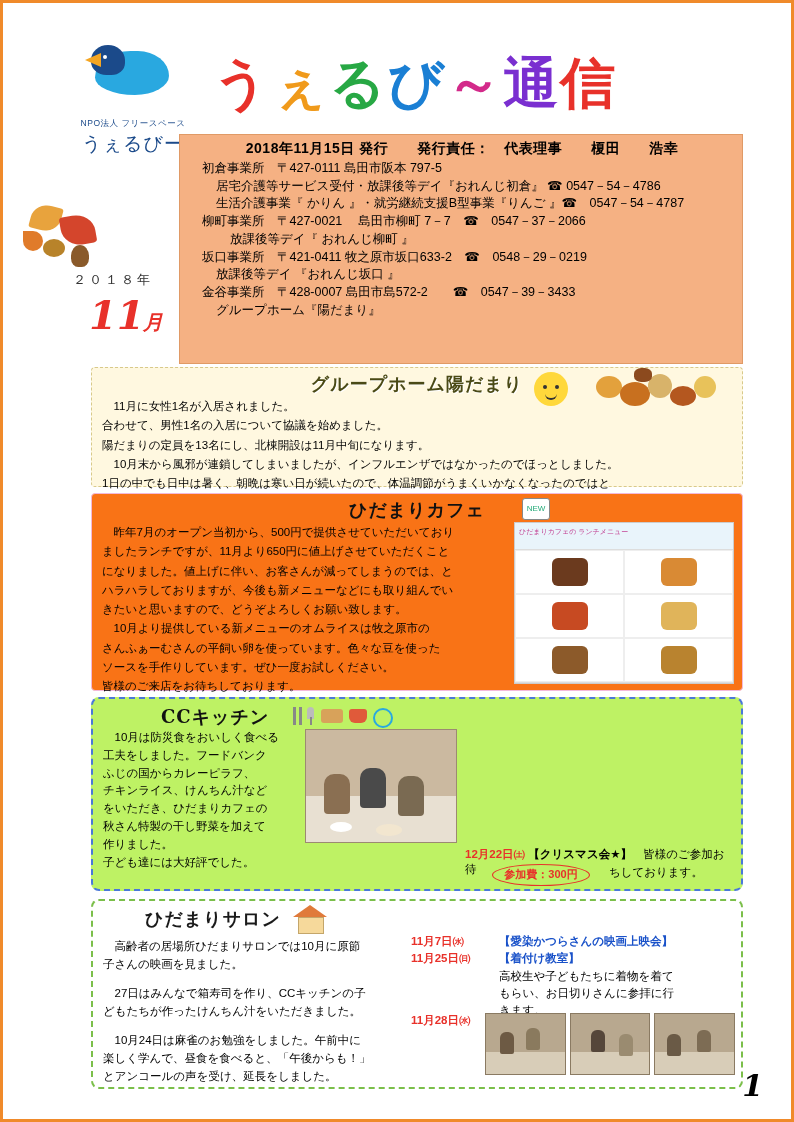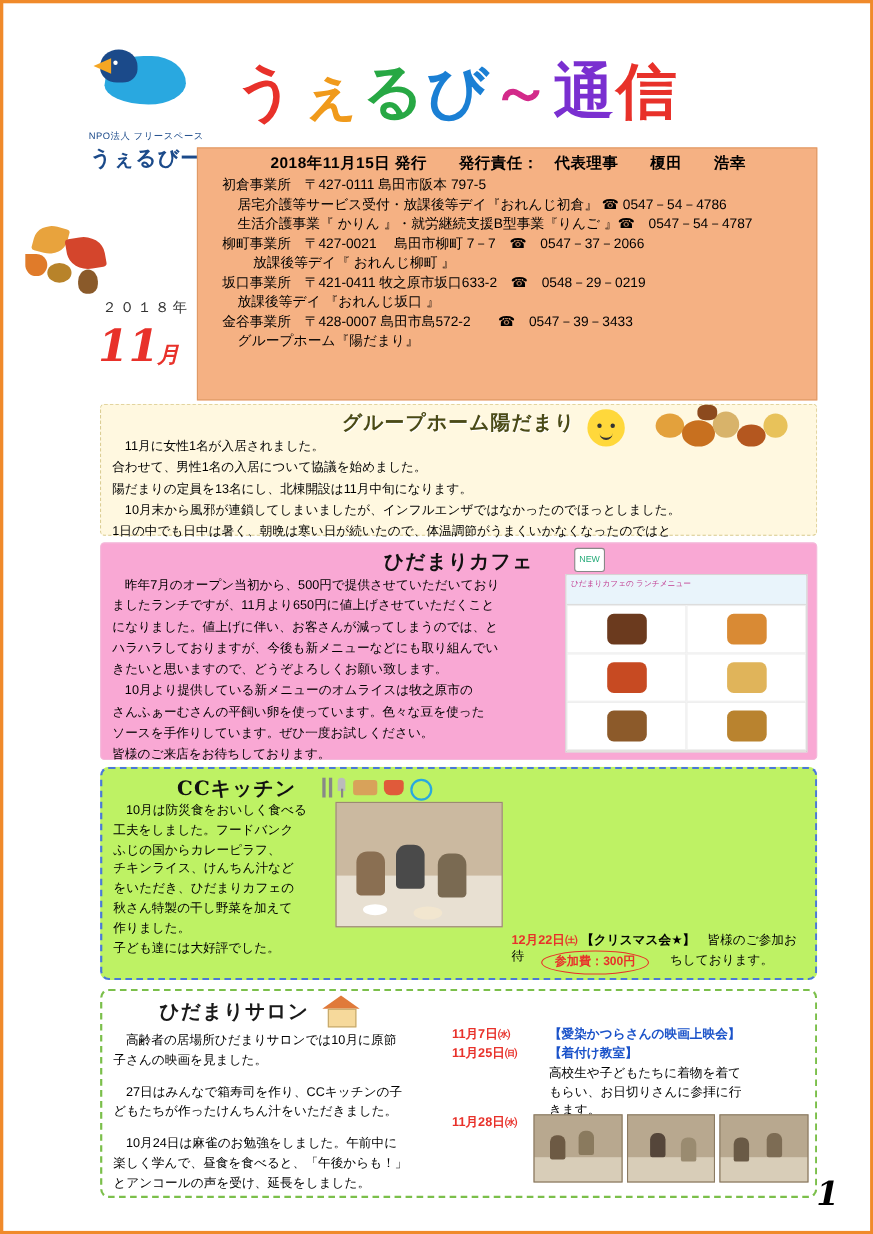--- a/index.html
+++ b/index.html
@@ -39,40 +39,40 @@
     position:absolute;left:4px;top:2px;width:34px;height:30px;
     background:#1b4a8a;border-radius:50% 50% 40% 45%;
   }
   .logo .bird .eye{
     position:absolute;left:16px;top:12px;width:4px;height:4px;background:#fff;border-radius:50%;
   }
   .logo .npo{
     font-size:8.5px;color:#1b4a8a;letter-spacing:.5px;margin-top:19px;
   }
   .logo .name{
-    font-size:19px;color:#1b4a8a;font-weight:bold;letter-spacing:1px;margin-top:1px;
+    font-size:19px;color:#1b4a8a;font-weight:normal;letter-spacing:1px;margin-top:1px;
   }
   .title{
     position:absolute;left:150px;top:4px;width:530px;
     font-size:55px;font-weight:bold;letter-spacing:2px;
     font-family:"DejaVu Serif","Liberation Serif",serif;
     white-space:nowrap;
   }
   .title .c1{color:#e8312a;}
   .title .c2{color:#f09a1b;}
   .title .c3{color:#27a844;}
   .title .c4{color:#1a7fd4;}
   .title .c5{color:#d32a8a;}
   .title .c6{color:#7a2fd0;}
   .title .c7{color:#e8312a;}
   .leaf{position:absolute;}
   .ln{position:absolute;left:10px;top:150px;width:120px;height:90px;}
 
   .yearbox{
-    position:absolute;left:50px;top:268px;width:120px;text-align:right;
+    position:absolute;left:50px;top:268px;width:120px;text-align:center;
     font-size:13px;letter-spacing:3px;color:#333;
   }
   .monthbox{
     position:absolute;left:64px;top:288px;width:118px;height:62px;font-style:italic;
   }
   .mbig{
     position:absolute;left:22px;top:0;font-size:40px;font-weight:bold;color:#e8312a;
     font-family:"DejaVu Serif","Liberation Serif",serif;
   }
   .msmall{
@@ -123,21 +123,21 @@
     border-bottom:2px solid #333;border-radius:0 0 8px 8px;
   }
   .autumn-deco{
     position:absolute;right:6px;top:0px;width:150px;height:56px;
   }
   .ad{position:absolute;border-radius:50%;}
 
   
   .sec-cafe{
     position:absolute;left:88px;top:490px;width:652px;height:198px;
-    background:#f9a8d4;border:1px solid #f3b9da;border-radius:4px;
+    background:#f97316;border:1px solid #f3b9da;border-radius:4px;
     padding:4px 10px;box-sizing:border-box;
   }
   .sec-cafe .sect-title{text-align:center;color:#111;}
   .sec-cafe .ptxt{width:420px;}
   .menu-img{
     position:absolute;right:8px;top:28px;width:218px;height:160px;
     background:#fff;border:1px solid #ccc;
     overflow:hidden;
   }
   .menu-img .mhead{

